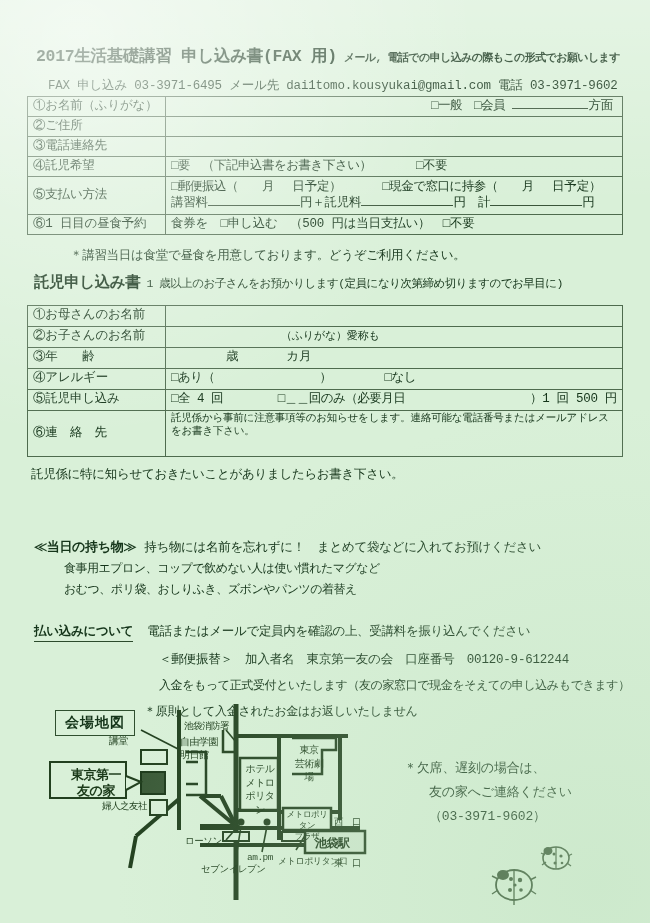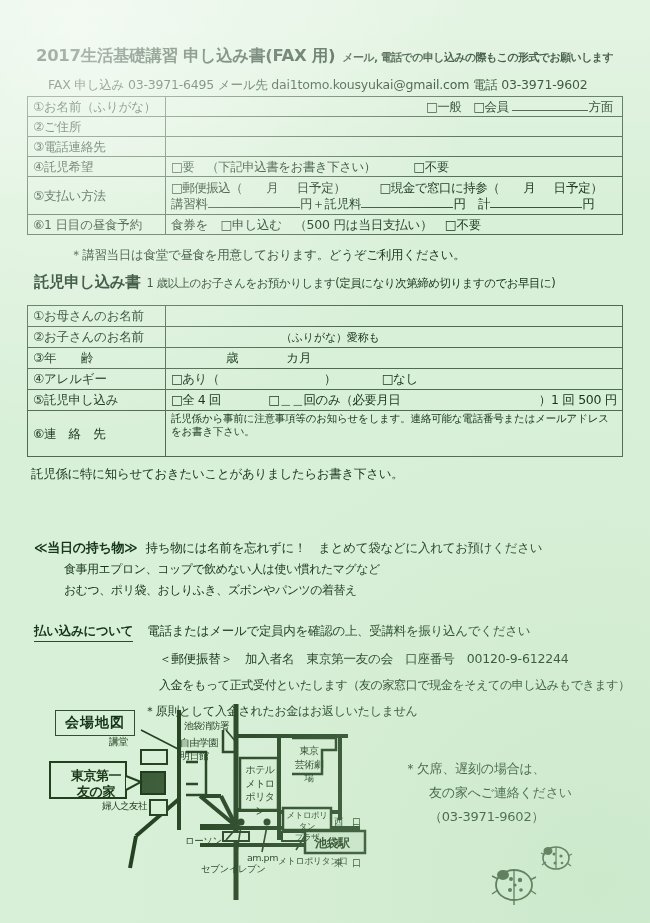--- a/index.html
+++ b/index.html
@@ -8,20 +8,21 @@
     width: 650px; height: 923px;
     background: #d9f0d8;
     font-family: "DejaVu Sans", "Liberation Sans", sans-serif;
     color: #15351a;
     position: relative;
     overflow: hidden;
   }
   .page {
     position: absolute; inset: 0;
     padding: 12px;
+    font-family: Liberation Mono, monospace;
   }
   
   .scan-tint {
     position: absolute; inset: 0;
     background:
       radial-gradient(circle at 12% 4%, rgba(255,255,255,0.55), rgba(255,255,255,0) 38%),
       radial-gradient(circle at 92% 96%, rgba(190,225,190,0.45), rgba(255,255,255,0) 45%),
       linear-gradient(180deg, rgba(255,255,255,0.30), rgba(255,255,255,0) 22%);
     pointer-events: none;
   }

